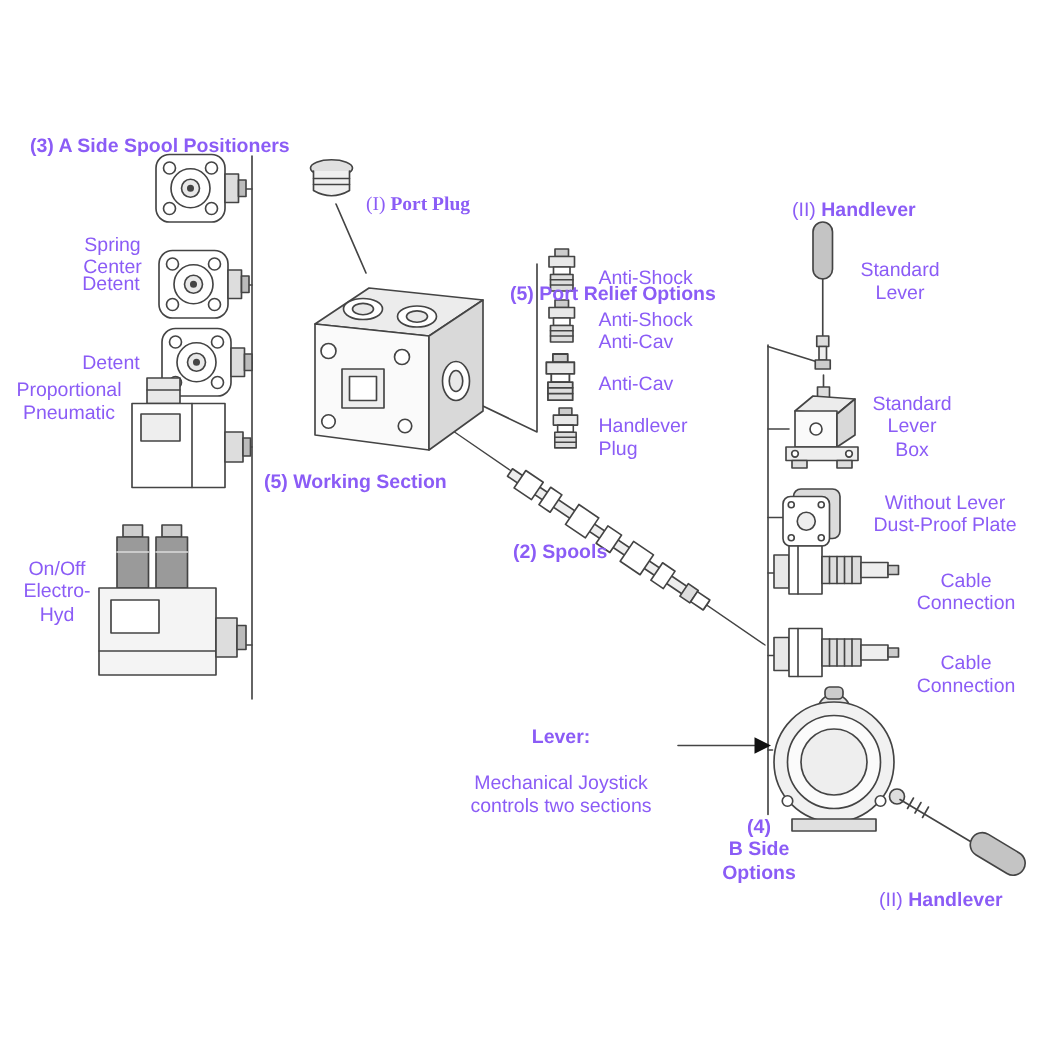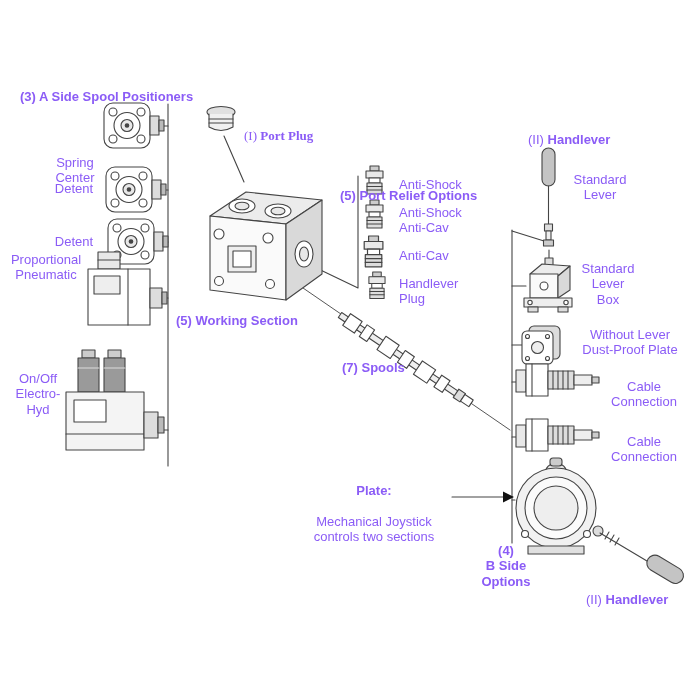--- a/index.html
+++ b/index.html
@@ -225,24 +225,24 @@
 
   <div class="lbl bold nowrap" style="left:340px; top:147px;margin-top:41px;">(5) Port Relief Options</div>
   <div class="lbl nowrap" style="left:399px; top:177px;">Anti-Shock</div>
   <div class="lbl" style="left:399px; top:205px; width:90px;">Anti-Shock
 Anti-Cav</div>
   <div class="lbl nowrap" style="left:399px; top:248px;">Anti-Cav</div>
   <div class="lbl" style="left:399px; top:276px; width:70px;">Handlever
 Plug</div>
 
   <div class="lbl bold nowrap" style="left:176px; top:313px;">(5) Working Section</div>
-  <div class="lbl bold nowrap" style="left:342px; top:360px;">(7) Spools</div>
+  <div class="lbl bold nowrap" style="left:342px; top:360px;">(2) Spools</div>
 
   <div class="lbl center" style="left:285px; top:468px; width:178px;">
-    <div class="bold">Plate:</div>
+    <div class="bold">Lever:</div>
     <div>Mechanical Joystick
 controls two sections</div>
   </div>
 
   <div class="lbl nowrap" style="left:528px; top:132px;">
     <span>(II)</span>
     <span class="bold">Handlever</span>
   </div>
 
   <div class="lbl center" style="left:566px; top:172px; width:68px;">Standard

